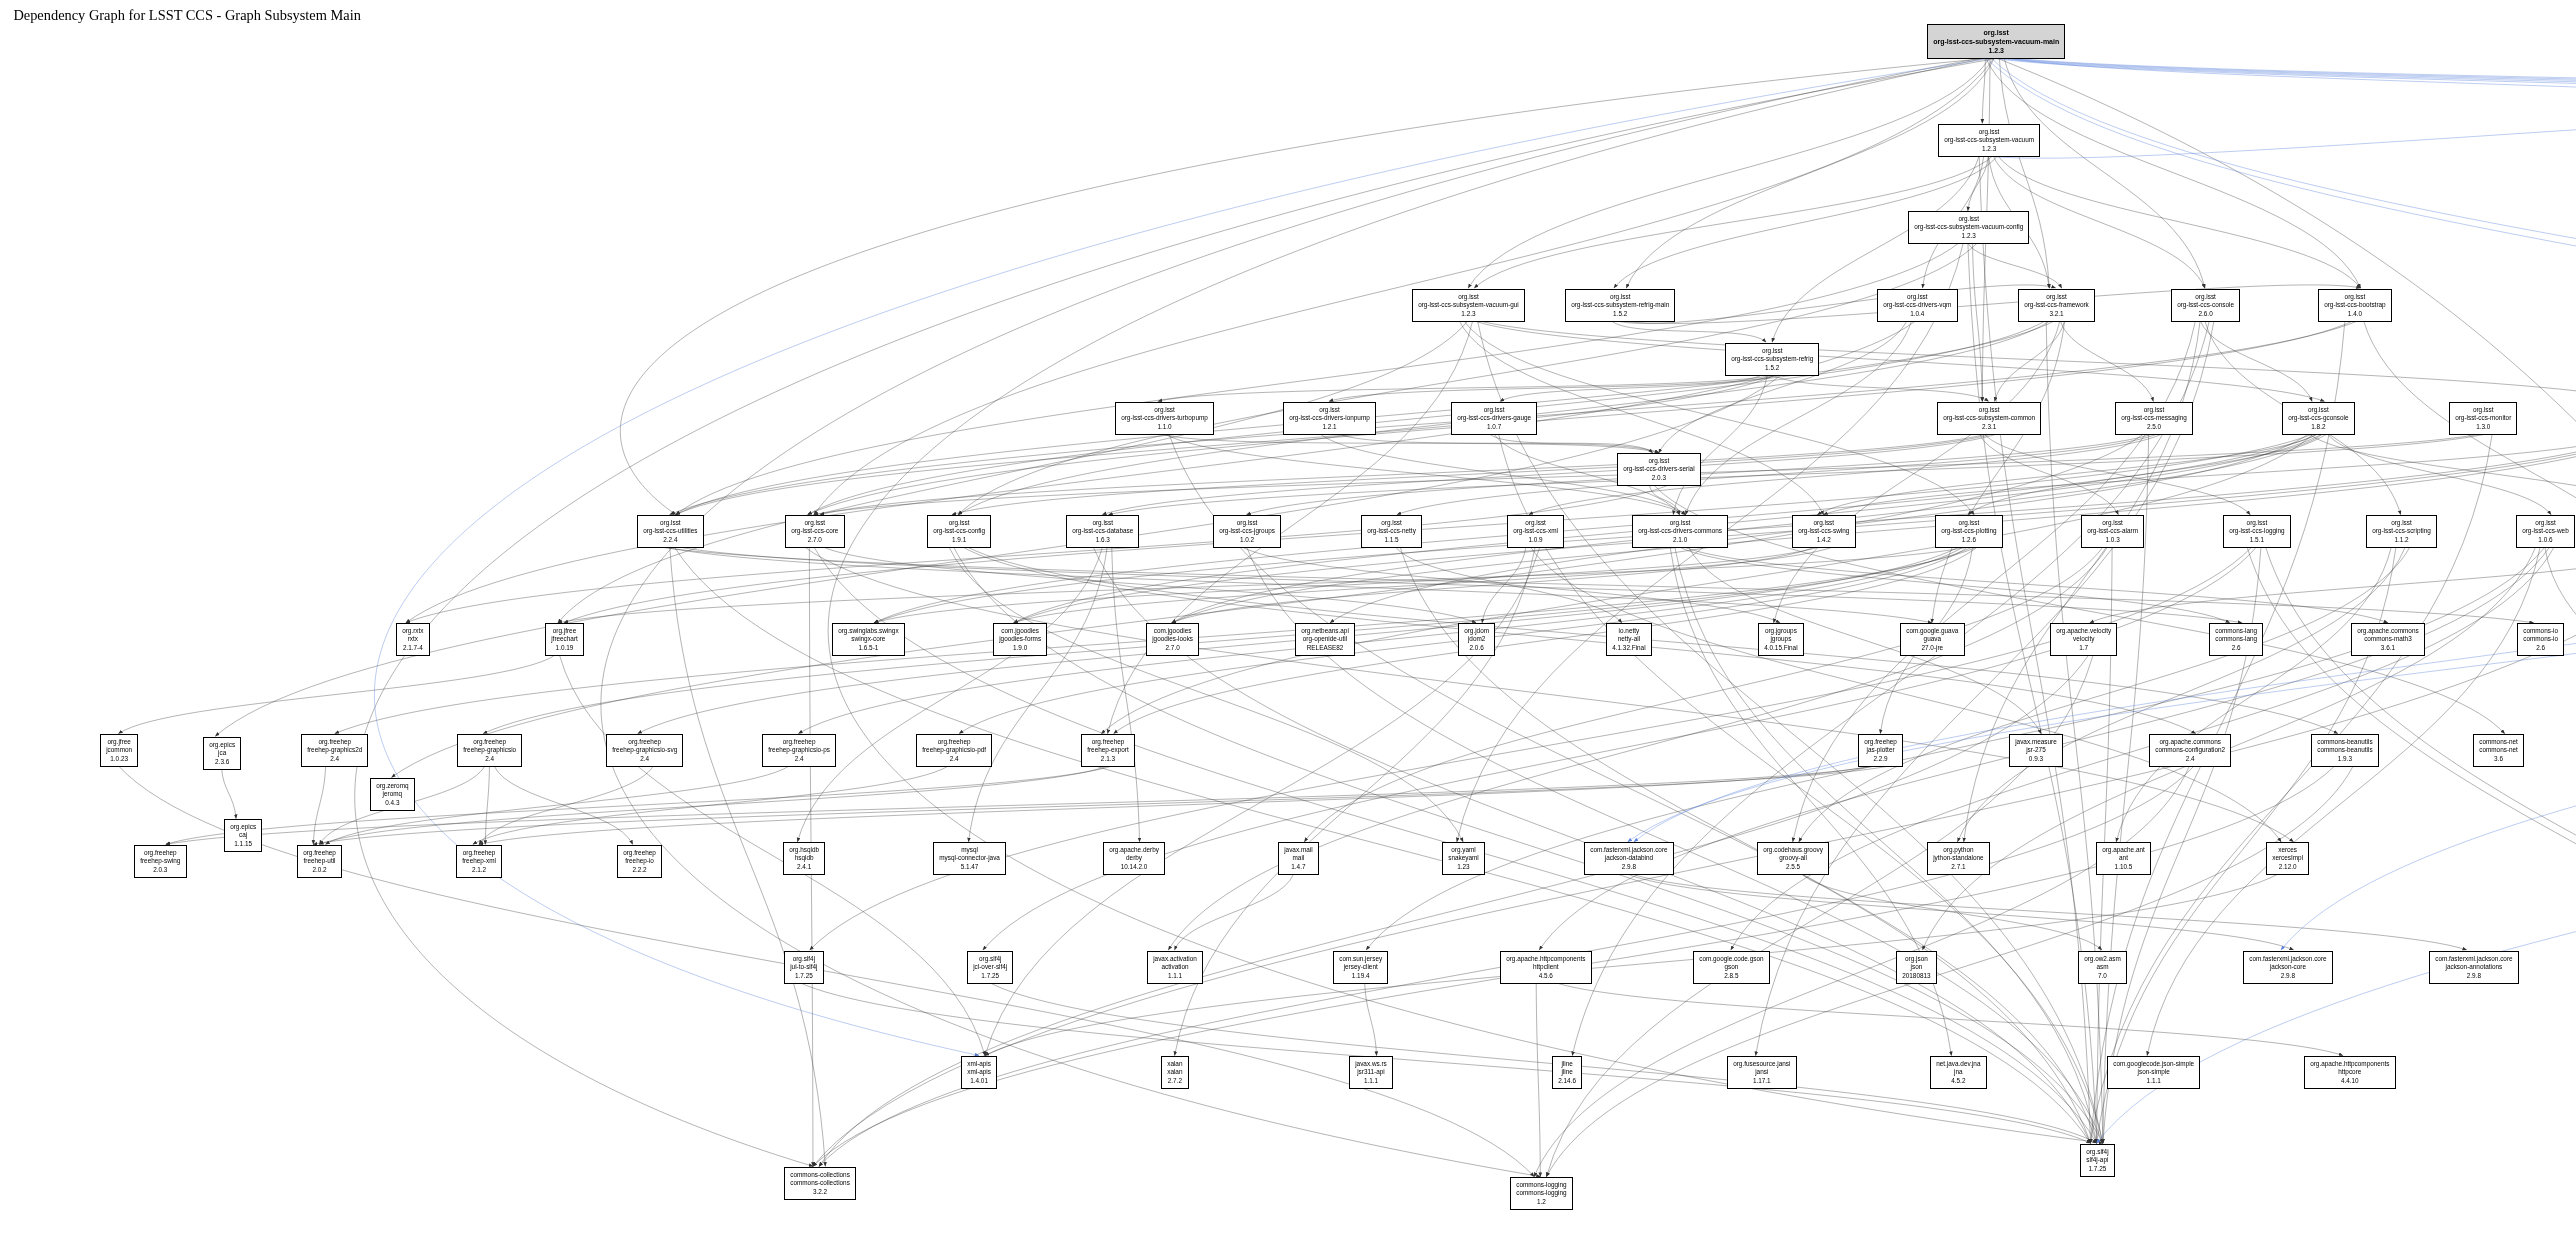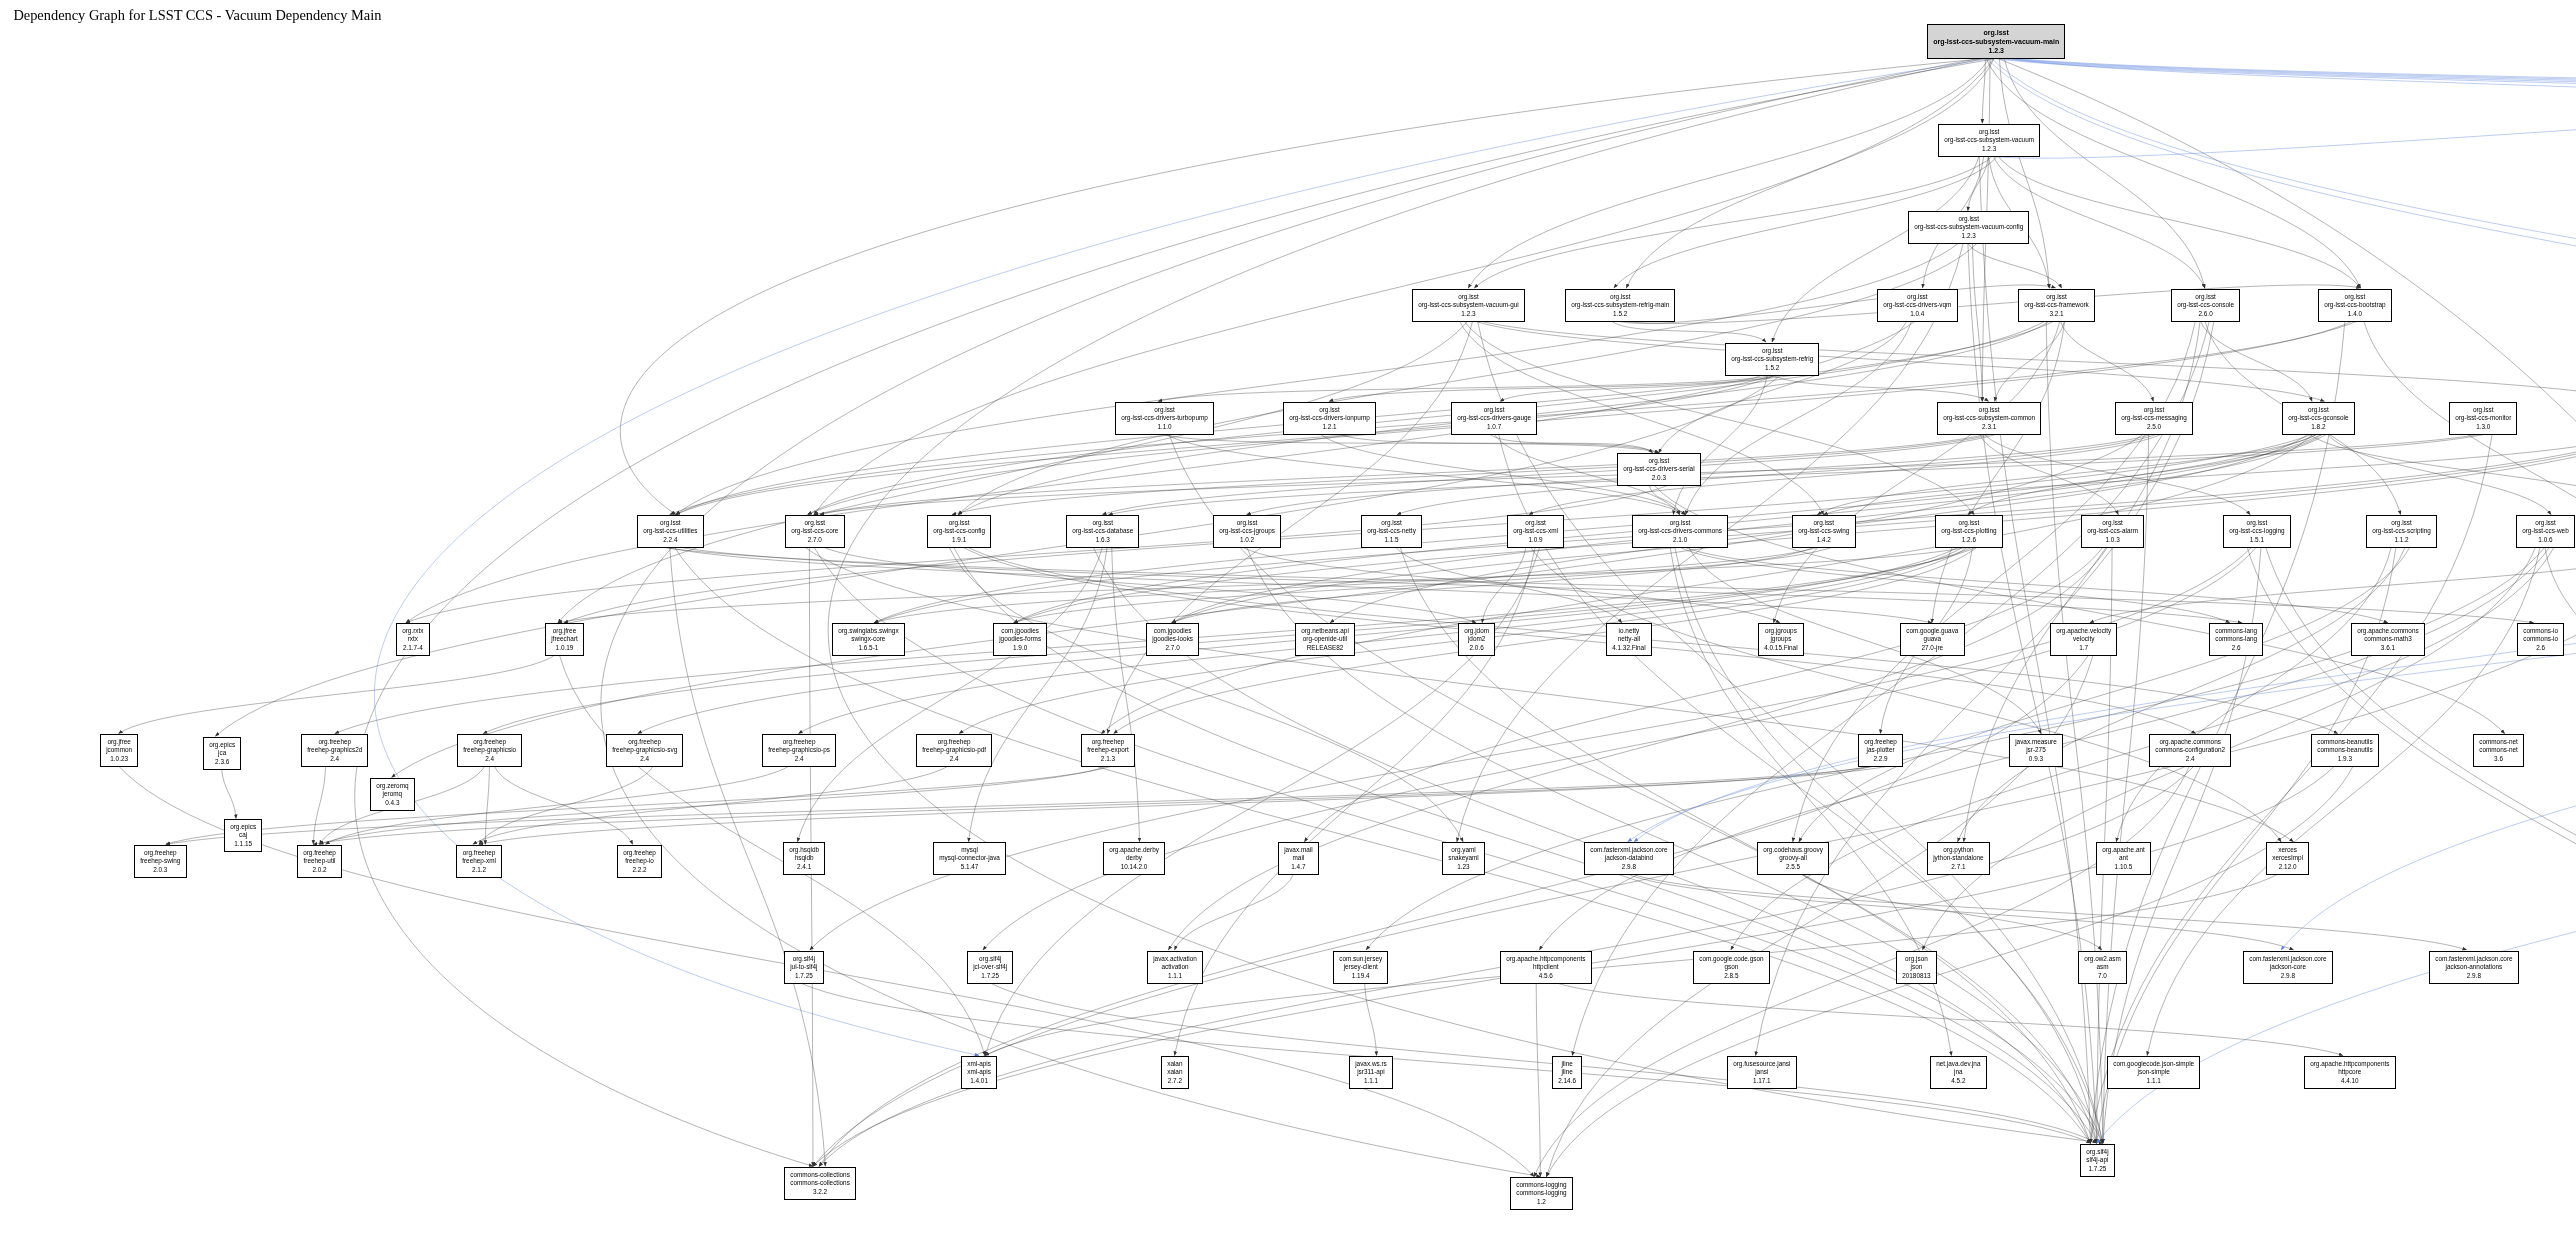--- a/index.html
+++ b/index.html
@@ -293,21 +293,21 @@
       <path d="M7271,887 C7105.52,944.15 6057.48,956.85 5892,1014" class="edge-b" marker-end="url(#arrow-b)"></path>
       <path d="M7280,887 C6937.76,1317.65 4770.24,1413.35 4428,1844" class="edge-b" marker-end="url(#arrow-b)"></path>
       <path d="M7339,1077 C7214.32,1131.9 6424.68,1144.1 6300,1199" class="edge-b" marker-end="url(#arrow-b)"></path>
       <path d="M7348,1077 C7271.68,1131.9 6788.32,1144.1 6712,1199" class="edge-b" marker-end="url(#arrow-b)"></path>
       <path d="M7312,1077 C7261.12,1203.9 6938.88,1232.1 6888,1359" class="edge-b" marker-end="url(#arrow-b)"></path>
       <path d="M7321,1077 C6930.88,1590.9 4460.12,1705.1 4070,2219" class="edge-b" marker-end="url(#arrow-b)"></path>
       <path d="M6300,1262 C6307.44,1305.65 6354.56,1315.35 6362,1359" class="edge-b" marker-end="url(#arrow-b)"></path>
       <path d="M6359,1422 C6380.48,1461.15 6516.52,1469.85 6538,1509" class="edge-b" marker-end="url(#arrow-b)"></path>
       <path d="M6718,1262 C6697.84,1373.15 6570.16,1397.85 6550,1509" class="edge-b" marker-end="url(#arrow-b)"></path>
     </svg>
-  <div class="graph-title">Dependency Graph for LSST CCS - Vacuum Dependency Main</div>
+  <div class="graph-title">Dependency Graph for LSST CCS - Graph Subsystem Main</div>
 <div class="node root" style="top: 24px; left: 1927px;">
       <div class="nl">org.lsst</div>
       <div class="nl">org-lsst-ccs-subsystem-vacuum-main</div>
       <div class="nl">1.2.3</div>
     </div>
     <div class="node" style="top: 124px; left: 1938px;">
       <div class="nl">org.lsst</div>
       <div class="nl">org-lsst-ccs-subsystem-vacuum</div>
       <div class="nl">1.2.3</div>
     </div>

